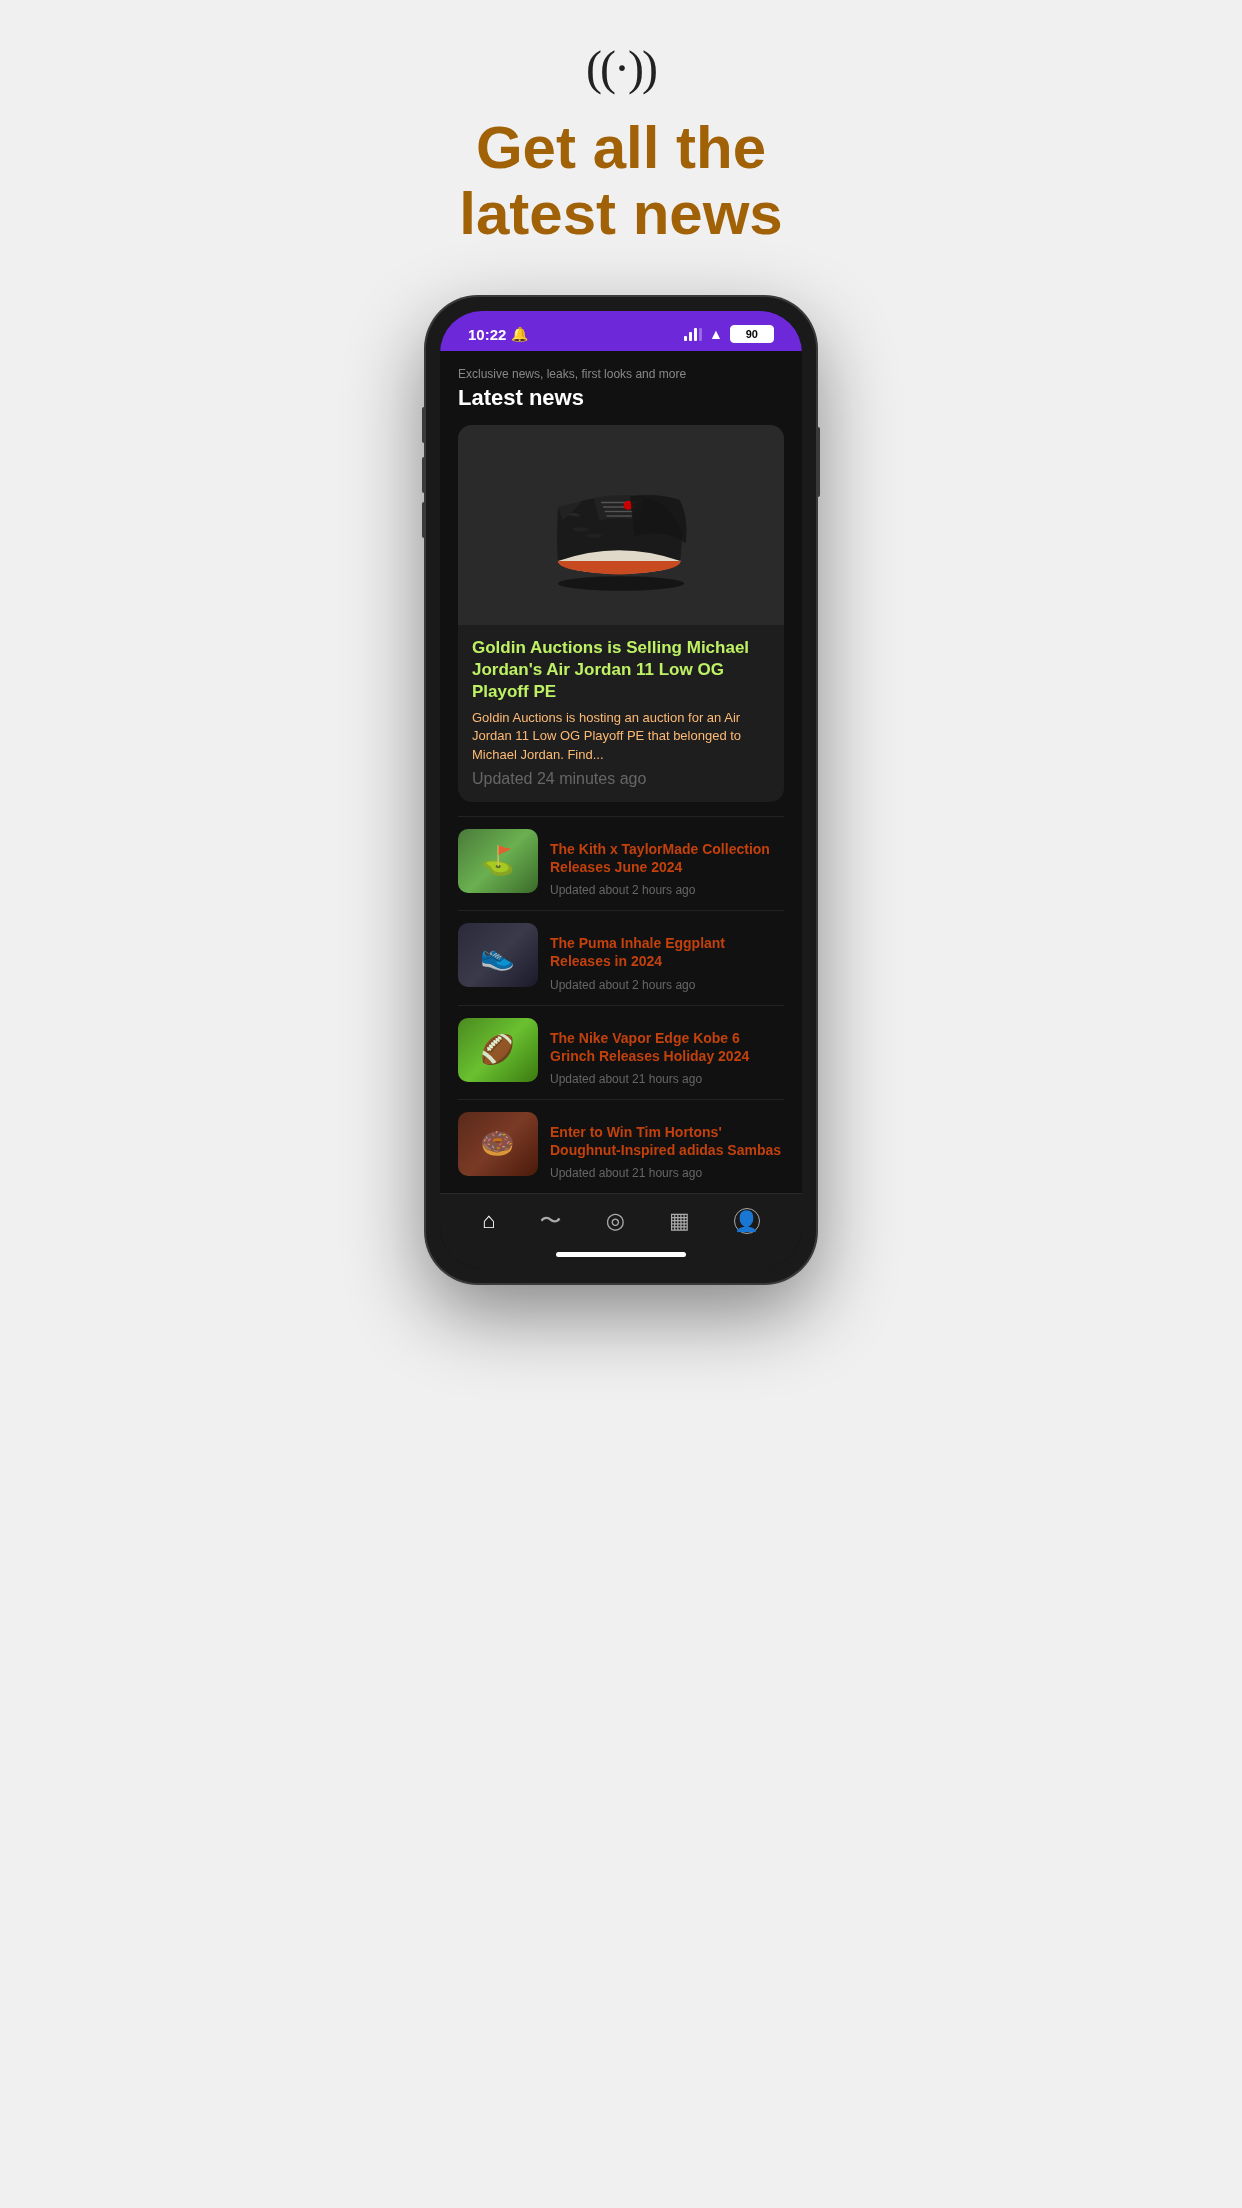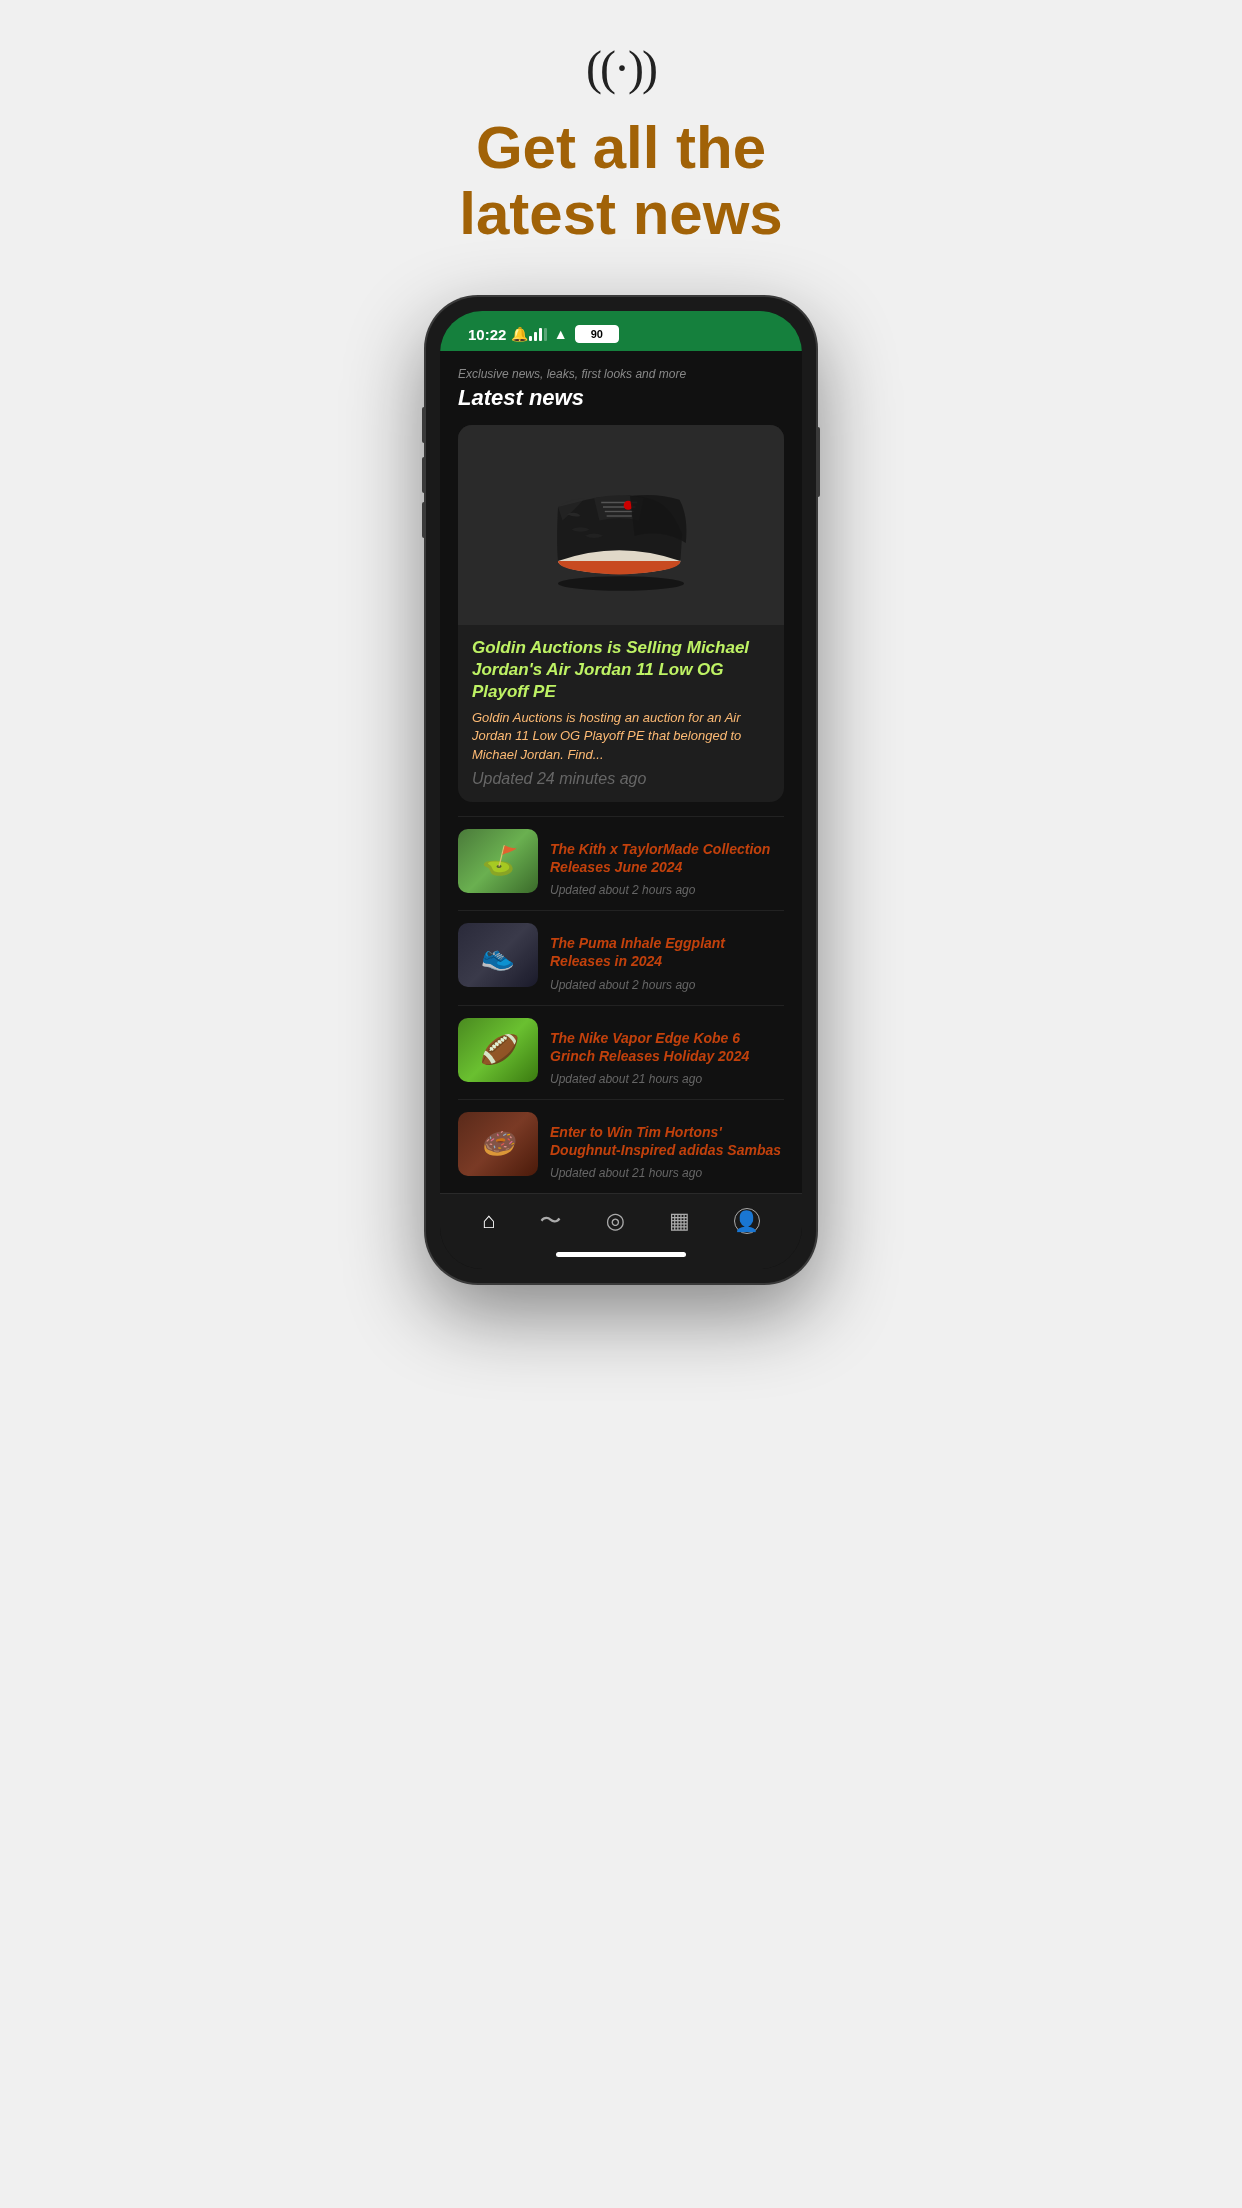--- a/index.html
+++ b/index.html
@@ -69,22 +69,23 @@
 
     .phone-inner {
       background: #111;
       border-radius: 42px;
       overflow: hidden;
       position: relative;
     }
 
     
     .status-bar {
-      background: #15803d;
-      display: flex;
+      background: #6d28d9;
+      display: flex;
+      justify-content: space-between;
       align-items: center;
       padding: 14px 28px 8px;
       color: #fff;
       font-size: 15px;
       font-weight: 600;
     }
 
     .status-left {
       display: flex;
       align-items: center;
@@ -105,21 +106,20 @@
       padding: 2px 15px;
       border-radius: 4px;
       border: 1.5px solid #fff;
     }
 
     
     .app-content {
       background: #111;
       padding: 16px 18px 0;
       min-height: 600px;
-      font-style: italic;
     }
 
     .section-subtitle {
       color: #888;
       font-size: 12px;
       margin-bottom: 4px;
     }
 
     .section-title {
       color: #fff;

